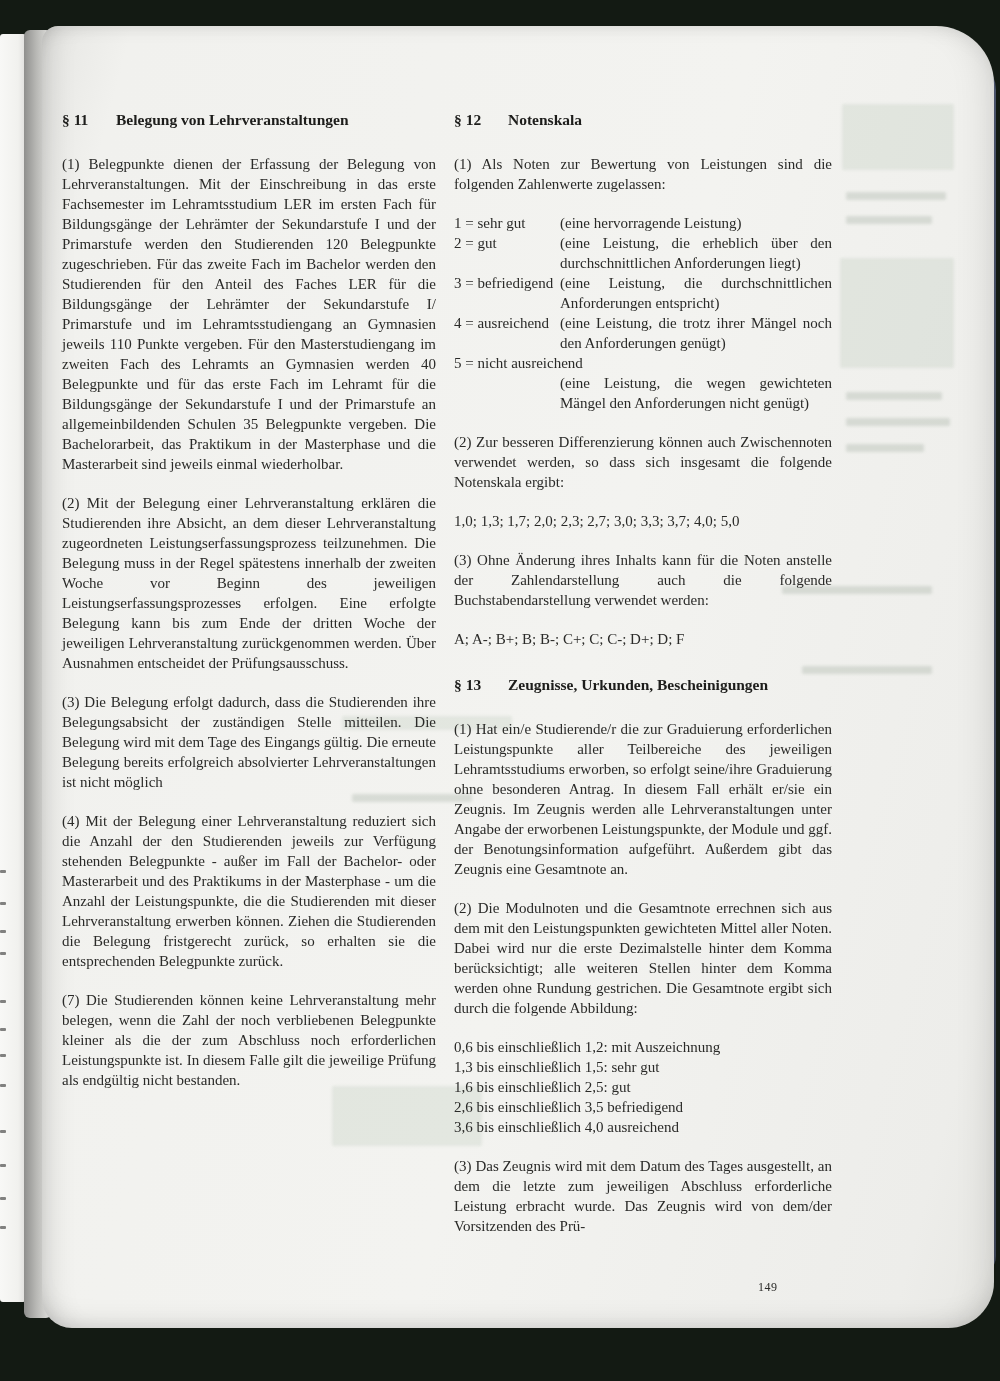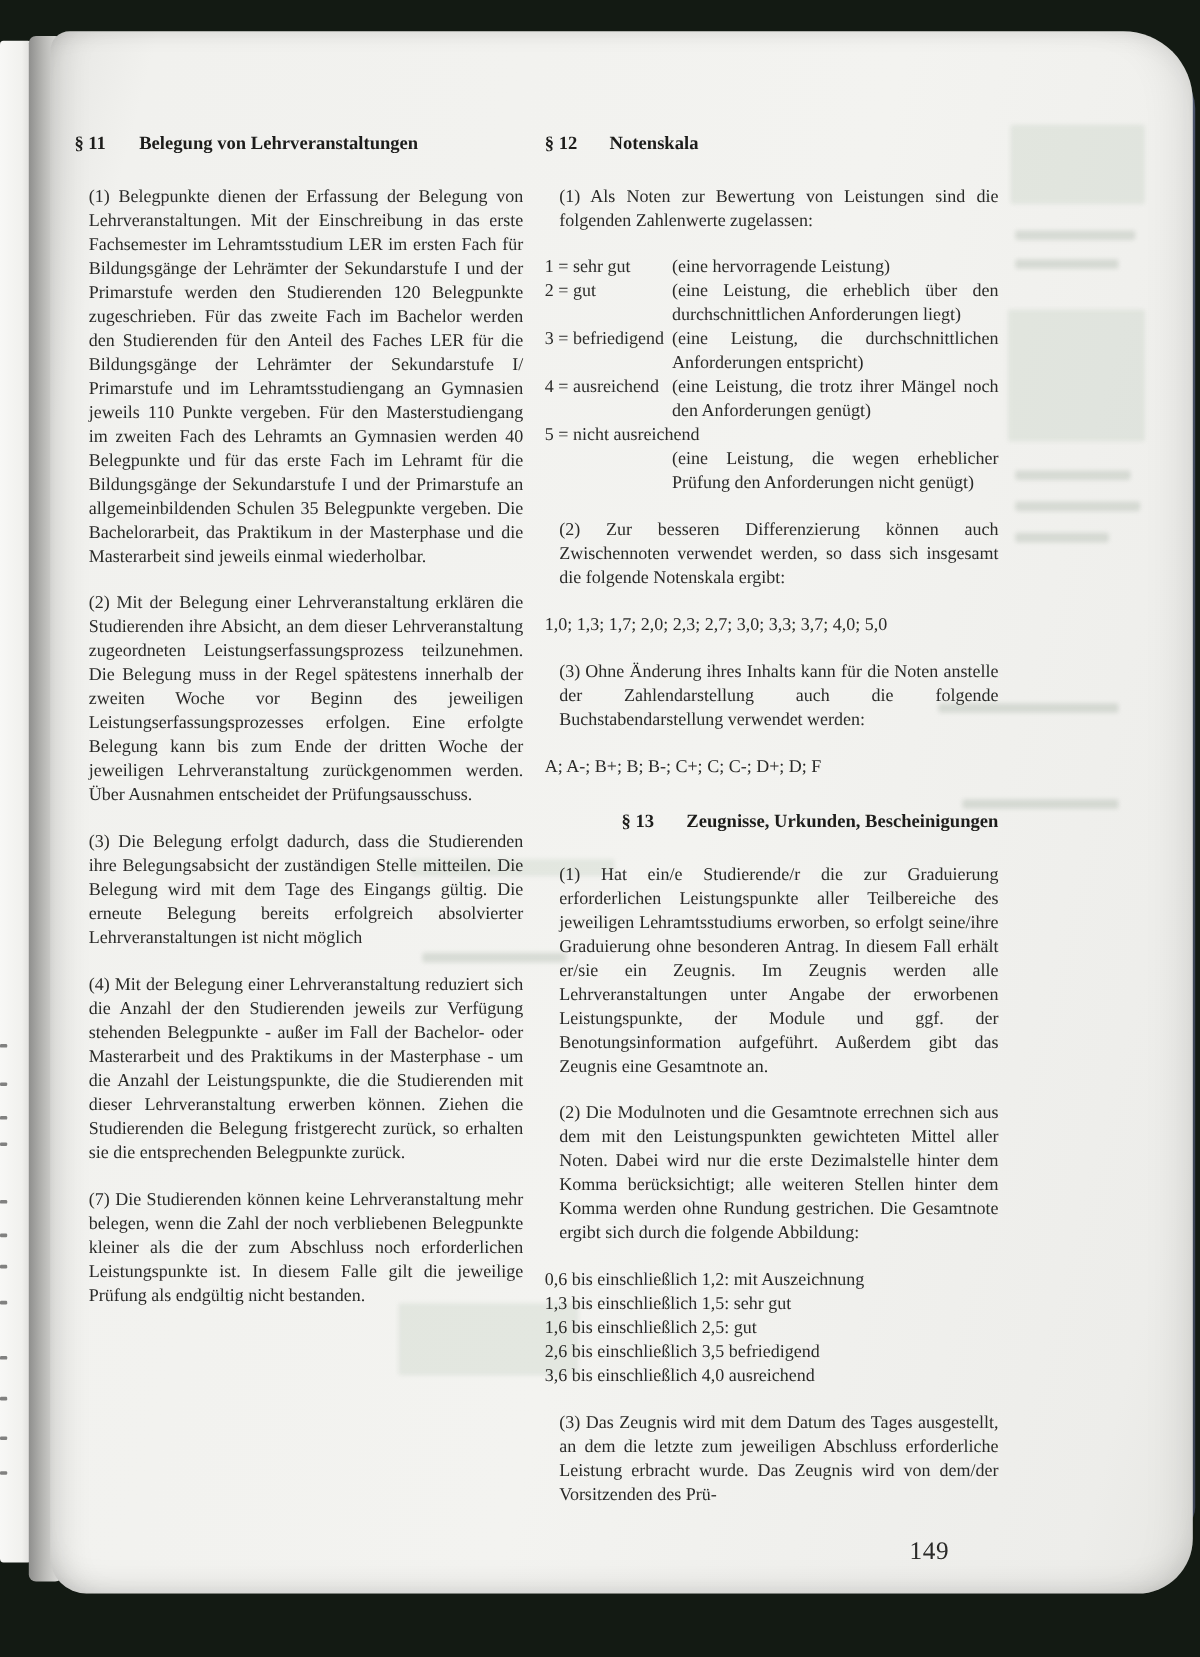--- a/index.html
+++ b/index.html
@@ -58,38 +58,38 @@
     font-size:15px;line-height:20px;
     text-align:justify;
   }
   .col-left{left:20px;top:84px;width:374px;}
   .col-right{left:412px;top:84px;width:378px;}
   .sec-head{
     display:flex;font-weight:bold;font-size:15.5px;color:#1d1d1b;
     margin:0 0 24px 0;text-align:left;
   }
   .sec-head .sec-no{width:54px;flex:0 0 54px;}
-  .sec-head.gap-top{margin-top:26px;justify-content:flex-end;}
-  p.para{margin:0 0 19px 12px;}
+  .sec-head.gap-top{margin-top:26px;}
+  p.para{margin:0 0 19px 0;}
 
   .grade-list{margin:0 0 19px 0;}
   .grade-row{display:grid;grid-template-columns:106px 1fr;}
   .grade-row .g-label{text-align:left;}
   .grade-row .g-desc{text-align:justify;}
   .grade-row.stacked{display:block;}
   .grade-row.stacked .g-label{display:block;}
   .grade-row.stacked .g-desc{display:block;margin-left:106px;}
 
   .scale-line{margin:0 0 19px 0;text-align:left;}
   .map-list{margin:0 0 19px 0;}
   .map-line{text-align:left;}
 
   .page-number{
     position:absolute;left:716px;top:1254px;
-    font-size:21px;color:#2a2a28;letter-spacing:.5px;
+    font-size:12px;color:#2a2a28;letter-spacing:.5px;
   }
 </style>
 </head>
 <body>
 
 <div class="stage">
 
   <div class="facing-page-sliver">
     <div class="facing-tick" style="top:836px"></div>
     <div class="facing-tick" style="top:868px"></div>
@@ -157,21 +157,21 @@
         <div class="grade-row">
           <span class="g-label">3 = befriedigend</span>
           <span class="g-desc">(eine Leistung, die durchschnittlichen Anforderungen entspricht)</span>
         </div>
         <div class="grade-row">
           <span class="g-label">4 = ausreichend</span>
           <span class="g-desc">(eine Leistung, die trotz ihrer Mängel noch den Anforderungen genügt)</span>
         </div>
         <div class="grade-row stacked">
           <span class="g-label">5 = nicht ausreichend</span>
-          <span class="g-desc">(eine Leistung, die wegen erheblicher Prüfung den Anforderungen nicht genügt)</span>
+          <span class="g-desc">(eine Leistung, die wegen gewichteten Mängel den Anforderungen nicht genügt)</span>
         </div>
       </div>
 
       <p class="para">(2) Zur besseren Differenzierung können auch Zwischennoten verwendet werden, so dass sich insgesamt die folgende Notenskala ergibt:</p>
       <div class="scale-line">1,0; 1,3; 1,7; 2,0; 2,3; 2,7; 3,0; 3,3; 3,7; 4,0; 5,0</div>
       <p class="para">(3) Ohne Änderung ihres Inhalts kann für die Noten anstelle der Zahlendarstellung auch die folgende Buchstabendarstellung verwendet werden:</p>
       <div class="scale-line">A; A-; B+; B; B-; C+; C; C-; D+; D; F</div>
 
       <div class="sec-head gap-top">
         <span class="sec-no">§ 13</span>

